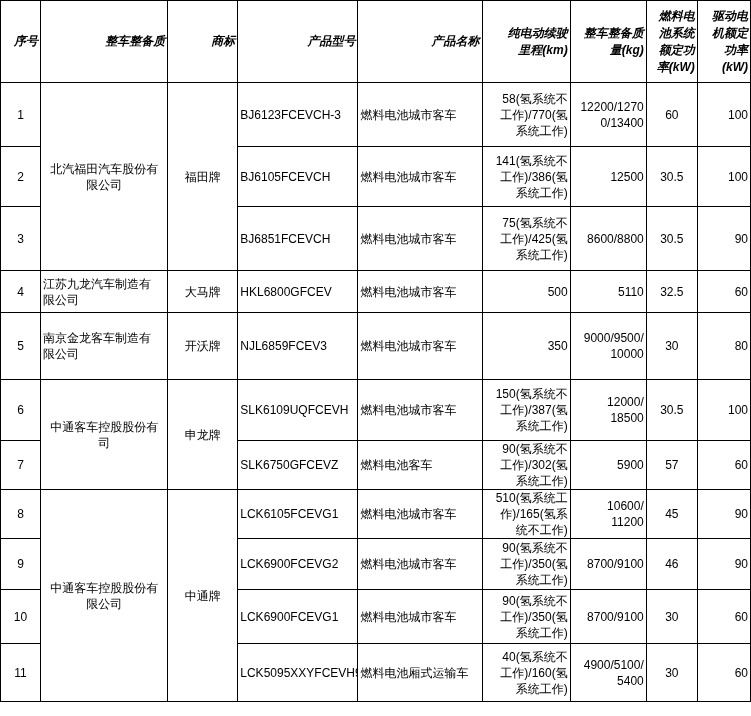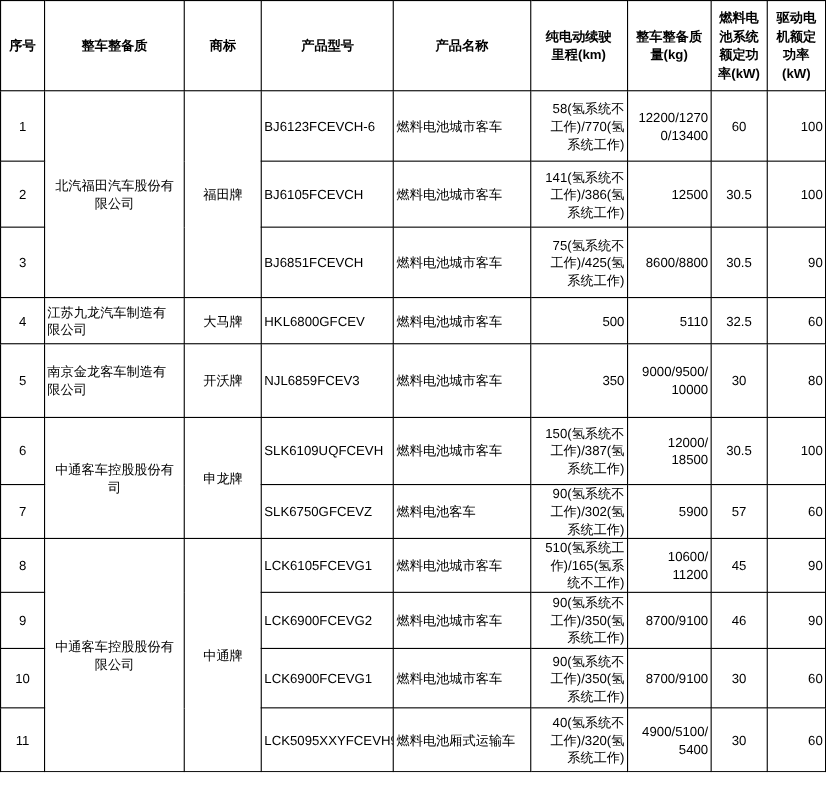--- a/index.html
+++ b/index.html
@@ -18,22 +18,23 @@
   table.grid th, table.grid td {
     border: 1px solid #000000;
     padding: 0 2px;
     vertical-align: middle;
     white-space: pre-line;
     overflow: hidden;
     line-height: 16px;
   }
   table.grid th {
     font-weight: bold;
-    text-align: center;
+    text-align: right;
     line-height: 17px;
+    font-style: italic;
   }
   .al { text-align: left; }
   .ac { text-align: center; }
   .ar { text-align: right; }
   thead tr        { height: 82px; }
   tbody tr.r1     { height: 64px; }
   tbody tr.r2     { height: 60px; }
   tbody tr.r3     { height: 64px; }
   tbody tr.r4     { height: 42px; }
   tbody tr.r5     { height: 67px; }
@@ -79,21 +80,21 @@
 功率
 (kW)</th>
     </tr>
   </thead>
   <tbody>
     <tr class="r1">
       <td class="ac">1</td>
       <td class="ac" rowspan="3">北汽福田汽车股份有
 限公司</td>
       <td class="ac" rowspan="3">福田牌</td>
-      <td class="al">BJ6123FCEVCH-6</td>
+      <td class="al">BJ6123FCEVCH-3</td>
       <td class="al">燃料电池城市客车</td>
       <td class="ar">58(氢系统不
 工作)/770(氢
 系统工作)</td>
       <td class="ar">12200/1270
 0/13400</td>
       <td class="ac">60</td>
       <td class="ar">100</td>
     </tr>
     <tr class="r2">
@@ -204,21 +205,21 @@
 系统工作)</td>
       <td class="ar">8700/9100</td>
       <td class="ac">30</td>
       <td class="ar">60</td>
     </tr>
     <tr class="r11">
       <td class="ac">11</td>
       <td class="al">LCK5095XXYFCEVH9</td>
       <td class="al">燃料电池厢式运输车</td>
       <td class="ar">40(氢系统不
-工作)/320(氢
+工作)/160(氢
 系统工作)</td>
       <td class="ar">4900/5100/
 5400</td>
       <td class="ac">30</td>
       <td class="ar">60</td>
     </tr>
   </tbody>
 </table>
 
 </body></html>

